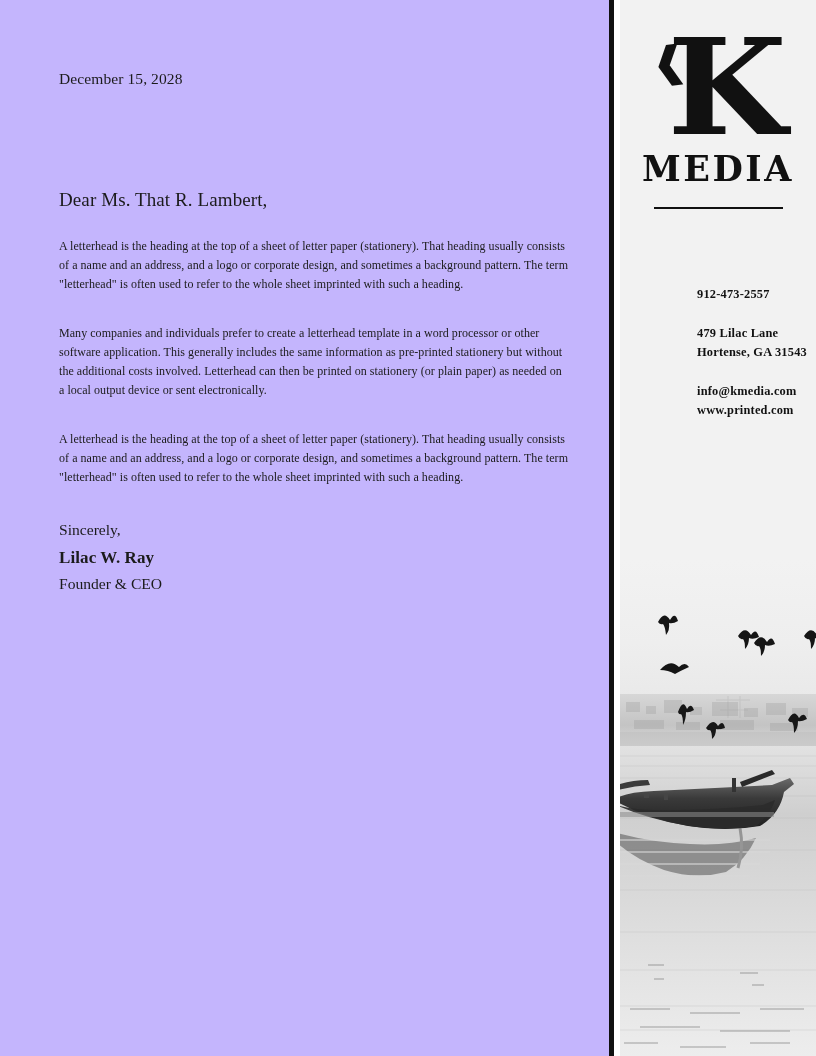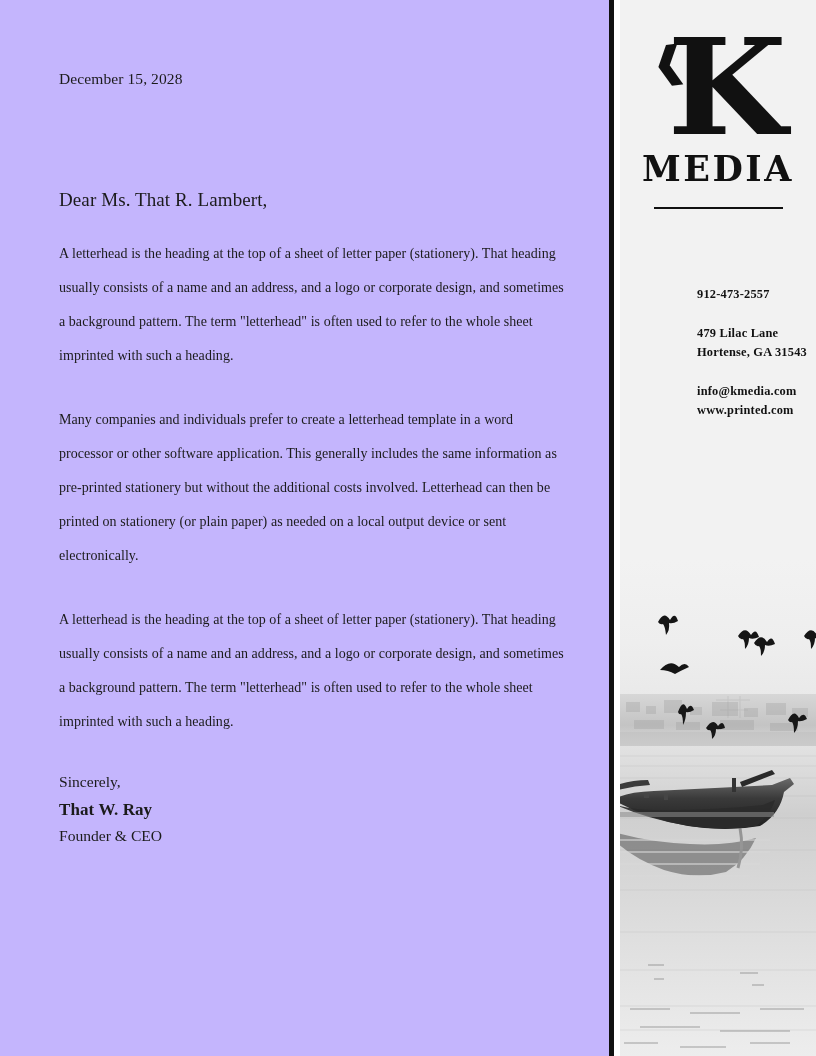--- a/index.html
+++ b/index.html
@@ -30,22 +30,22 @@
     font-size: 15.5px;
     letter-spacing: .1px;
     margin: 0 0 0 1px;
   }
   #letter-salutation {
     font-size: 19px;
     margin: 101px 0 0 1px;
     letter-spacing: .1px;
   }
   .letter-paragraph {
-    font-size: 14px;
-    line-height: 34px;
+    font-size: 12px;
+    line-height: 19px;
     width: 510px;
     margin: 26px 0 0 1px;
     letter-spacing: .05px;
   }
   #letter-paragraph-2 { margin-top: 30px; }
   #letter-paragraph-3 { margin-top: 30px; }
   #letter-closing-block {
     margin: 30px 12px 0 1px;
     font-size: 15.6px;
     line-height: 25.8px;
@@ -152,21 +152,21 @@
   <div id="letter-salutation">Dear Ms. That R. Lambert,</div>
 
   <p class="letter-paragraph" id="letter-paragraph-1">A letterhead is the heading at the top of a sheet of letter paper (stationery). That heading usually consists of a name and an address, and a logo or corporate design, and sometimes a background pattern. The term "letterhead" is often used to refer to the whole sheet imprinted with such a heading.</p>
 
   <p class="letter-paragraph" id="letter-paragraph-2">Many companies and individuals prefer to create a letterhead template in a word processor or other software application. This generally includes the same information as pre-printed stationery but without the additional costs involved. Letterhead can then be printed on stationery (or plain paper) as needed on a local output device or sent electronically.</p>
 
   <p class="letter-paragraph" id="letter-paragraph-3">A letterhead is the heading at the top of a sheet of letter paper (stationery). That heading usually consists of a name and an address, and a logo or corporate design, and sometimes a background pattern. The term "letterhead" is often used to refer to the whole sheet imprinted with such a heading.</p>
 
   <div id="letter-closing-block">
     <div id="closing-salutation">Sincerely,</div>
-    <div id="signer-name">That W. Ray</div>
+    <div id="signer-name">Lilac W. Ray</div>
     <div id="signer-title">Founder &amp; CEO</div>
   </div>
 
 </div>
 
 <div id="vertical-rule"></div>
 <div id="divider-gap"></div>
 
 <div id="sidebar">
 

